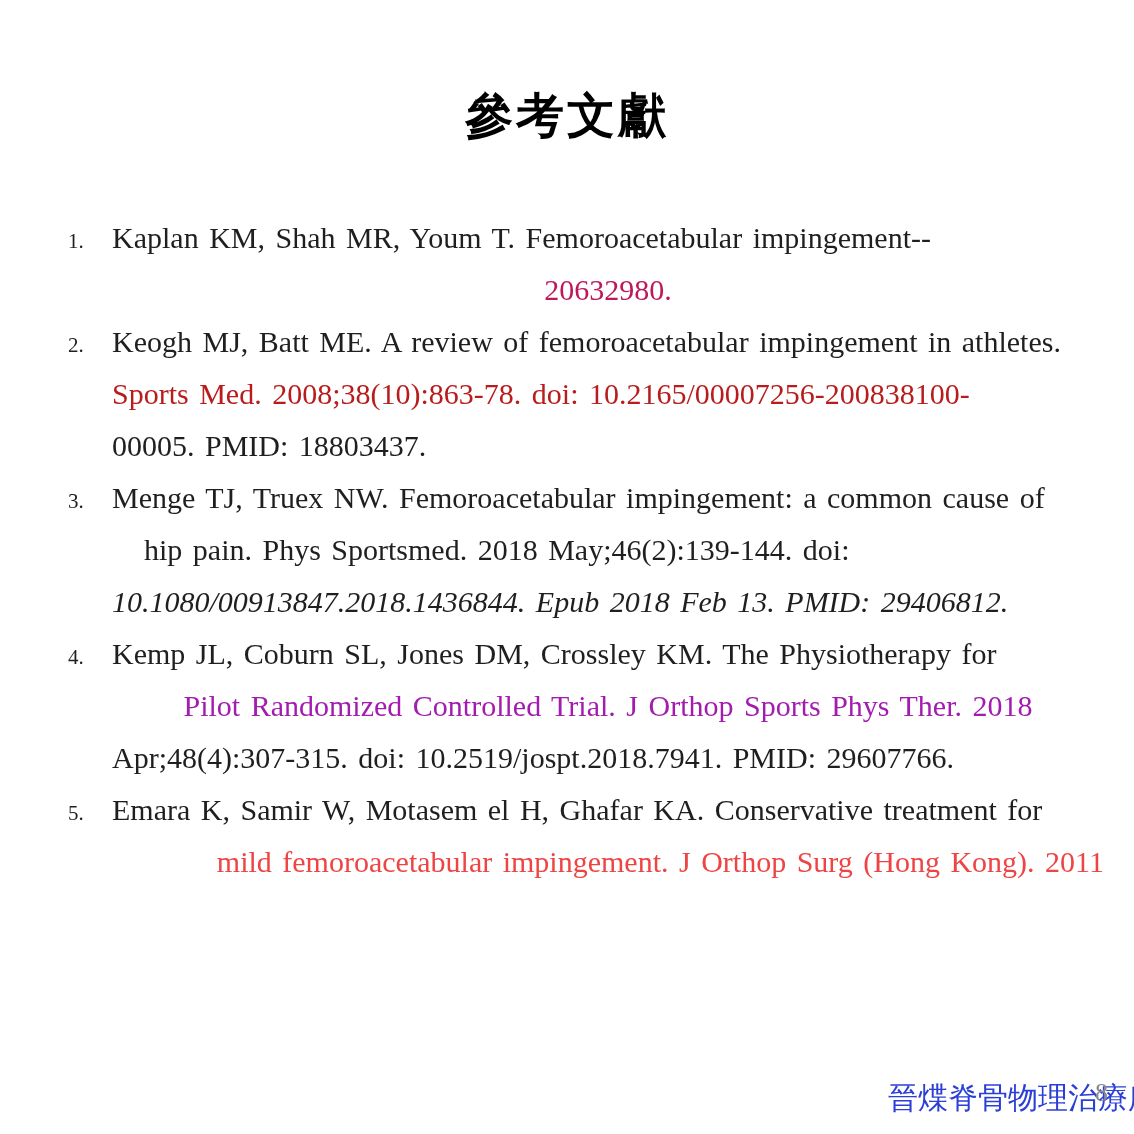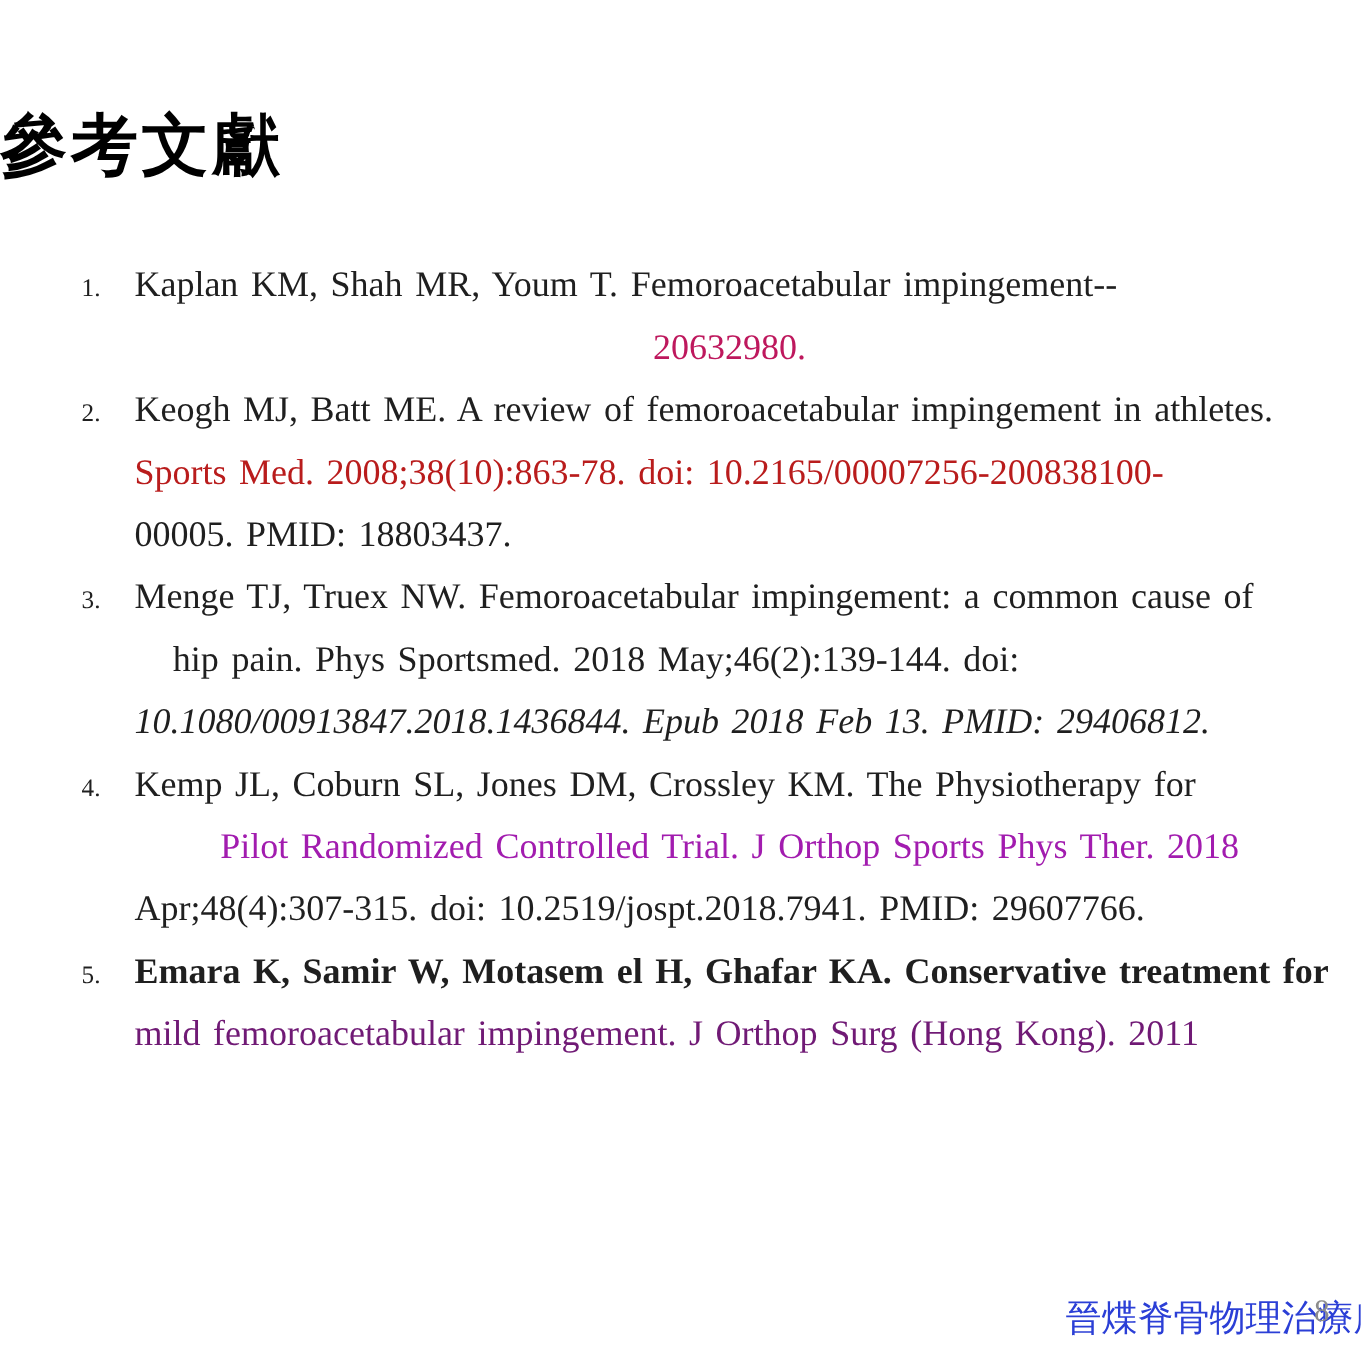--- a/index.html
+++ b/index.html
@@ -14,23 +14,24 @@
     background: #ffffff;
     overflow: hidden;
     font-family: "Liberation Serif", serif;
   }
   .slide-title {
     position: absolute;
     top: 84px;
     left: 0;
     width: 100%;
     margin: 0;
+    text-align: center;
     font-family: "Liberation Sans", sans-serif;
     font-weight: bold;
-    font-size: 56px;
+    font-size: 48px;
     letter-spacing: 3px;
     color: #000000;
   }
   .reference-list {
     position: absolute;
     top: 212px;
     left: 68px;
     right: 30px;
   }
   .ref-item {
@@ -106,22 +107,22 @@
         <span class="ref-num" style="color: rgb(31, 31, 31);">4.</span>
         <div class="ref-body">
           <div class="ref-line" style="color: rgb(31, 31, 31);">Kemp JL, Coburn SL, Jones DM, Crossley KM. The Physiotherapy for</div>
           <div class="ref-line" style="color: #a21caf; text-align: center;">Pilot Randomized Controlled Trial. J Orthop Sports Phys Ther. 2018</div>
           <div class="ref-line" style="color: rgb(31, 31, 31);">Apr;48(4):307-315. doi: 10.2519/jospt.2018.7941. PMID: 29607766.</div>
         </div>
       </div>
       <div class="ref-item">
         <span class="ref-num" style="color: rgb(31, 31, 31);">5.</span>
         <div class="ref-body">
-          <div class="ref-line" style="color: rgb(31, 31, 31); font-weight: bold;">Emara K, Samir W, Motasem el H, Ghafar KA. Conservative treatment for</div>
-          <div class="ref-line" style="color: #701a75;">mild femoroacetabular impingement. J Orthop Surg (Hong Kong). 2011</div>
+          <div class="ref-line" style="color: rgb(31, 31, 31);">Emara K, Samir W, Motasem el H, Ghafar KA. Conservative treatment for</div>
+          <div class="ref-line" style="color: #ef4444; text-align: right;">mild femoroacetabular impingement. J Orthop Surg (Hong Kong). 2011</div>
         </div>
       </div>
     </div>
 
   <div class="footer-clinic" style="color: rgb(43, 63, 214);">晉煠脊骨物理治療所</div>
 
   <div class="page-number" style="color: rgb(140, 140, 140);">8</div>
 
 </div>
 

